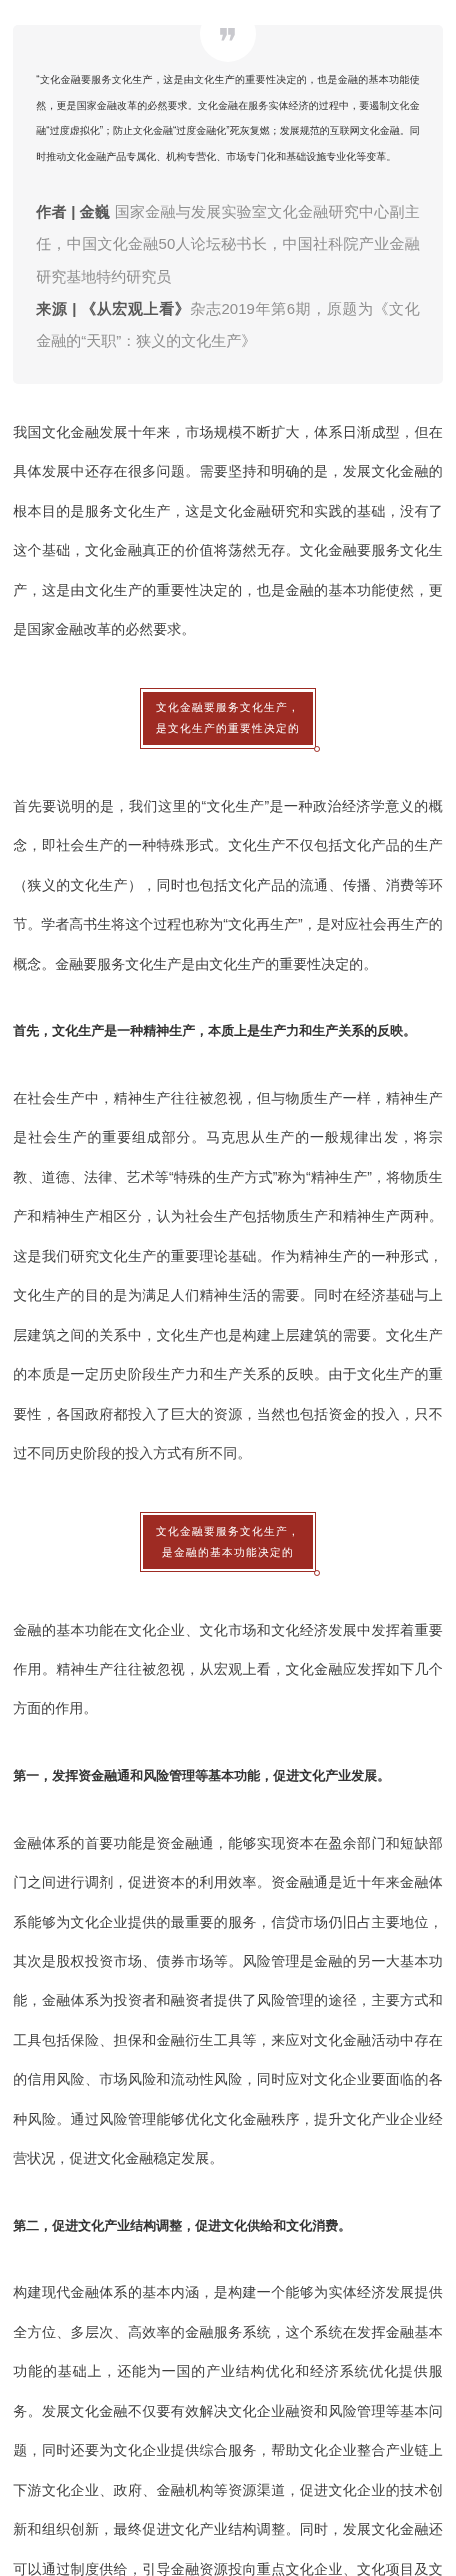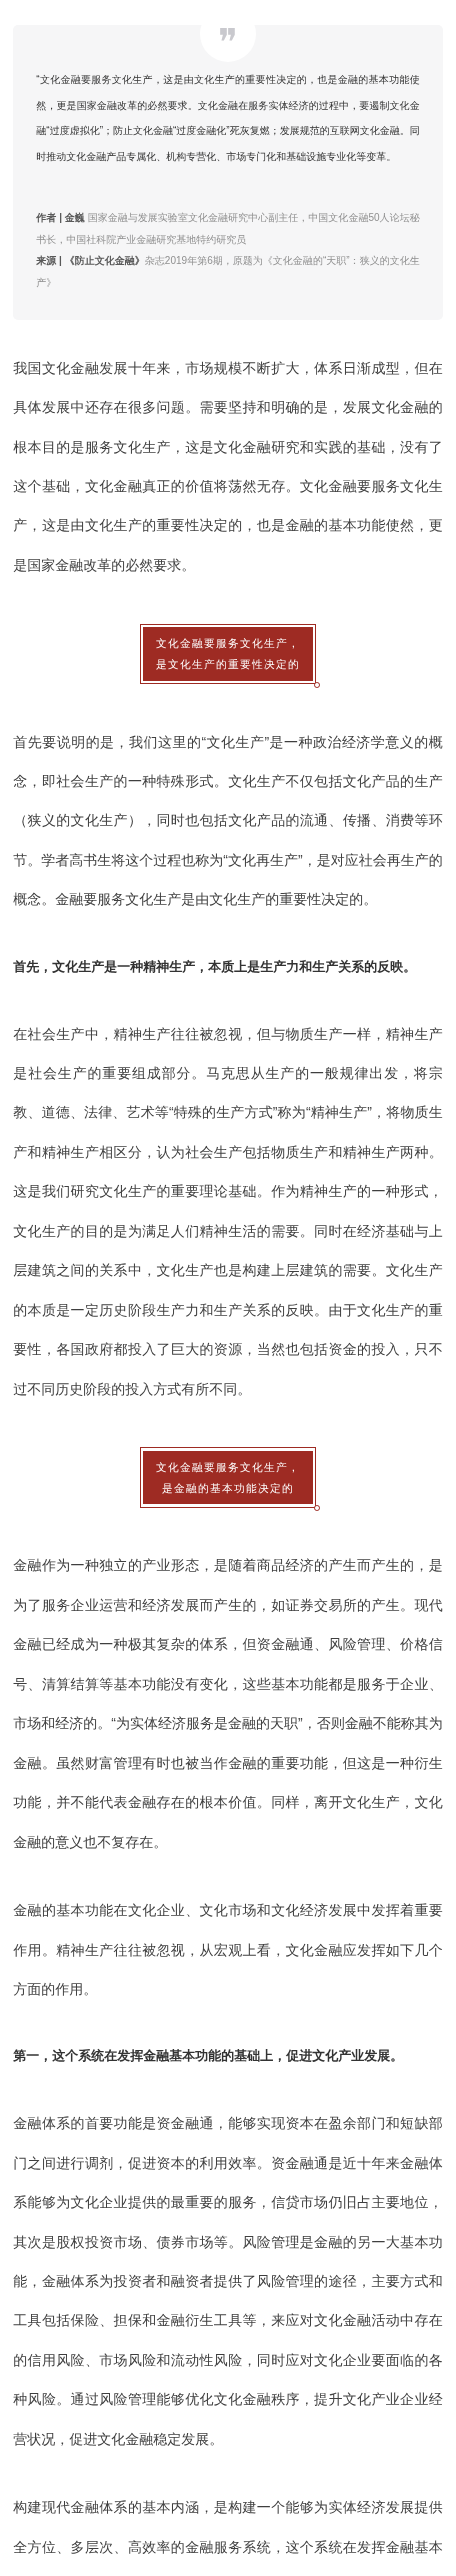--- a/index.html
+++ b/index.html
@@ -35,22 +35,22 @@
     font-family:"DejaVu Serif","Liberation Serif",serif;
     margin-top:16.4px;
   }
   .quote-text{
     font-size:10px;
     line-height:2.55;
     color:#333333;
     text-align:justify;
   }
   .author-block{
-    margin-top:38px;
-    font-size:10px;
+    margin-top:27px;
+    font-size:15px;
     line-height:2.15;
     color:#8f8f8f;
     text-align:justify;
   }
   .author-block b{color:#595959;font-weight:bold;}
 
   
   .para{
     font-size:14px;
     line-height:2.82;
@@ -101,42 +101,42 @@
 
 <div class="content">
 
   <div class="quote-card">
     <div class="quote-circle">
       <span class="quote-glyph">❞</span>
     </div>
     <div class="quote-text">“文化金融要服务文化生产，这是由文化生产的重要性决定的，也是金融的基本功能使然，更是国家金融改革的必然要求。文化金融在服务实体经济的过程中，要遏制文化金融“过度虚拟化”；防止文化金融“过度金融化”死灰复燃；发展规范的互联网文化金融。同时推动文化金融产品专属化、机构专营化、市场专门化和基础设施专业化等变革。</div>
     <div class="author-block">
       <div><b>作者 | 金巍</b><span> 国家金融与发展实验室文化金融研究中心副主任，中国文化金融50人论坛秘书长，中国社科院产业金融研究基地特约研究员</span></div>
-      <div><b>来源 | 《防止文化金融》</b><span>杂志2019年第6期，原题为《文化金融的“天职”：狭义的文化生产》</span></div>
+      <div><b>来源 | 《从宏观上看》</b><span>杂志2019年第6期，原题为《文化金融的“天职”：狭义的文化生产》</span></div>
     </div>
   </div>
 
   <div id="article-blocks">
       <p class="para">我国文化金融发展十年来，市场规模不断扩大，体系日渐成型，但在具体发展中还存在很多问题。需要坚持和明确的是，发展文化金融的根本目的是服务文化生产，这是文化金融研究和实践的基础，没有了这个基础，文化金融真正的价值将荡然无存。文化金融要服务文化生产，这是由文化生产的重要性决定的，也是金融的基本功能使然，更是国家金融改革的必然要求。</p>
       <div class="banner-wrap">
         <div class="banner">
           <div>文化金融要服务文化生产，</div>
           <div>是文化生产的重要性决定的</div>
         </div>
       </div>
       <p class="para">首先要说明的是，我们这里的“文化生产”是一种政治经济学意义的概念，即社会生产的一种特殊形式。文化生产不仅包括文化产品的生产（狭义的文化生产），同时也包括文化产品的流通、传播、消费等环节。学者高书生将这个过程也称为“文化再生产”，是对应社会再生产的概念。金融要服务文化生产是由文化生产的重要性决定的。</p>
       <p class="heading">首先，文化生产是一种精神生产，本质上是生产力和生产关系的反映。</p>
       <p class="para">在社会生产中，精神生产往往被忽视，但与物质生产一样，精神生产是社会生产的重要组成部分。马克思从生产的一般规律出发，将宗教、道德、法律、艺术等“特殊的生产方式”称为“精神生产”，将物质生产和精神生产相区分，认为社会生产包括物质生产和精神生产两种。这是我们研究文化生产的重要理论基础。作为精神生产的一种形式，文化生产的目的是为满足人们精神生活的需要。同时在经济基础与上层建筑之间的关系中，文化生产也是构建上层建筑的需要。文化生产的本质是一定历史阶段生产力和生产关系的反映。由于文化生产的重要性，各国政府都投入了巨大的资源，当然也包括资金的投入，只不过不同历史阶段的投入方式有所不同。</p>
       <div class="banner-wrap">
         <div class="banner">
           <div>文化金融要服务文化生产，</div>
           <div>是金融的基本功能决定的</div>
         </div>
       </div>
-      <p class="para">金融作为一种独立的产业形态，是随着商品经济的产生而产生的，是为了服务企业运营和经济发展而产生的，如证券交易所的产生。现代金融已经成为一种极其复杂的体系，但资金融通、风险管理、价格信号、清算结算等基本功能没有变化，这些基本功能都是服务于企业、市场和经济的。“为实体经济服务是金融的天职”，否则金融不能称其为金融。虽然财富管理有时也被当作金融的重要功能，但这是一种衍生功能，并不能代表金融存在的根本价值。同样，离开文化生产，文化金融的意义也不复存在。</p>
       <p class="para">金融的基本功能在文化企业、文化市场和文化经济发展中发挥着重要作用。精神生产往往被忽视，从宏观上看，文化金融应发挥如下几个方面的作用。</p>
-      <p class="heading">第一，这个系统在发挥金融基本功能的基础上，促进文化产业发展。</p>
+      <p class="heading">第一，发挥资金融通和风险管理等基本功能，促进文化产业发展。</p>
       <p class="para">金融体系的首要功能是资金融通，能够实现资本在盈余部门和短缺部门之间进行调剂，促进资本的利用效率。资金融通是近十年来金融体系能够为文化企业提供的最重要的服务，信贷市场仍旧占主要地位，其次是股权投资市场、债券市场等。风险管理是金融的另一大基本功能，金融体系为投资者和融资者提供了风险管理的途径，主要方式和工具包括保险、担保和金融衍生工具等，来应对文化金融活动中存在的信用风险、市场风险和流动性风险，同时应对文化企业要面临的各种风险。通过风险管理能够优化文化金融秩序，提升文化产业企业经营状况，促进文化金融稳定发展。</p>
+      <p class="heading">第二，促进文化产业结构调整，促进文化供给和文化消费。</p>
       <p class="para">构建现代金融体系的基本内涵，是构建一个能够为实体经济发展提供全方位、多层次、高效率的金融服务系统，这个系统在发挥金融基本功能的基础上，还能为一国的产业结构优化和经济系统优化提供服务。发展文化金融不仅要有效解决文化企业融资和风险管理等基本问题，同时还要为文化企业提供综合服务，帮助文化企业整合产业链上下游文化企业、政府、金融机构等资源渠道，促进文化企业的技术创新和组织创新，最终促进文化产业结构调整。同时，发展文化金融还可以通过制度供给，引导金融资源投向重点文化企业、文化项目及文化工程，也对文化产业供给侧改革、文化产品供给具有推动作用。文化金融可以通过开发文化消费金融产品，促进文化消费，直接刺激文化消费增长。</p>
     </div>
 
 </div>
 
 
 </body></html>

